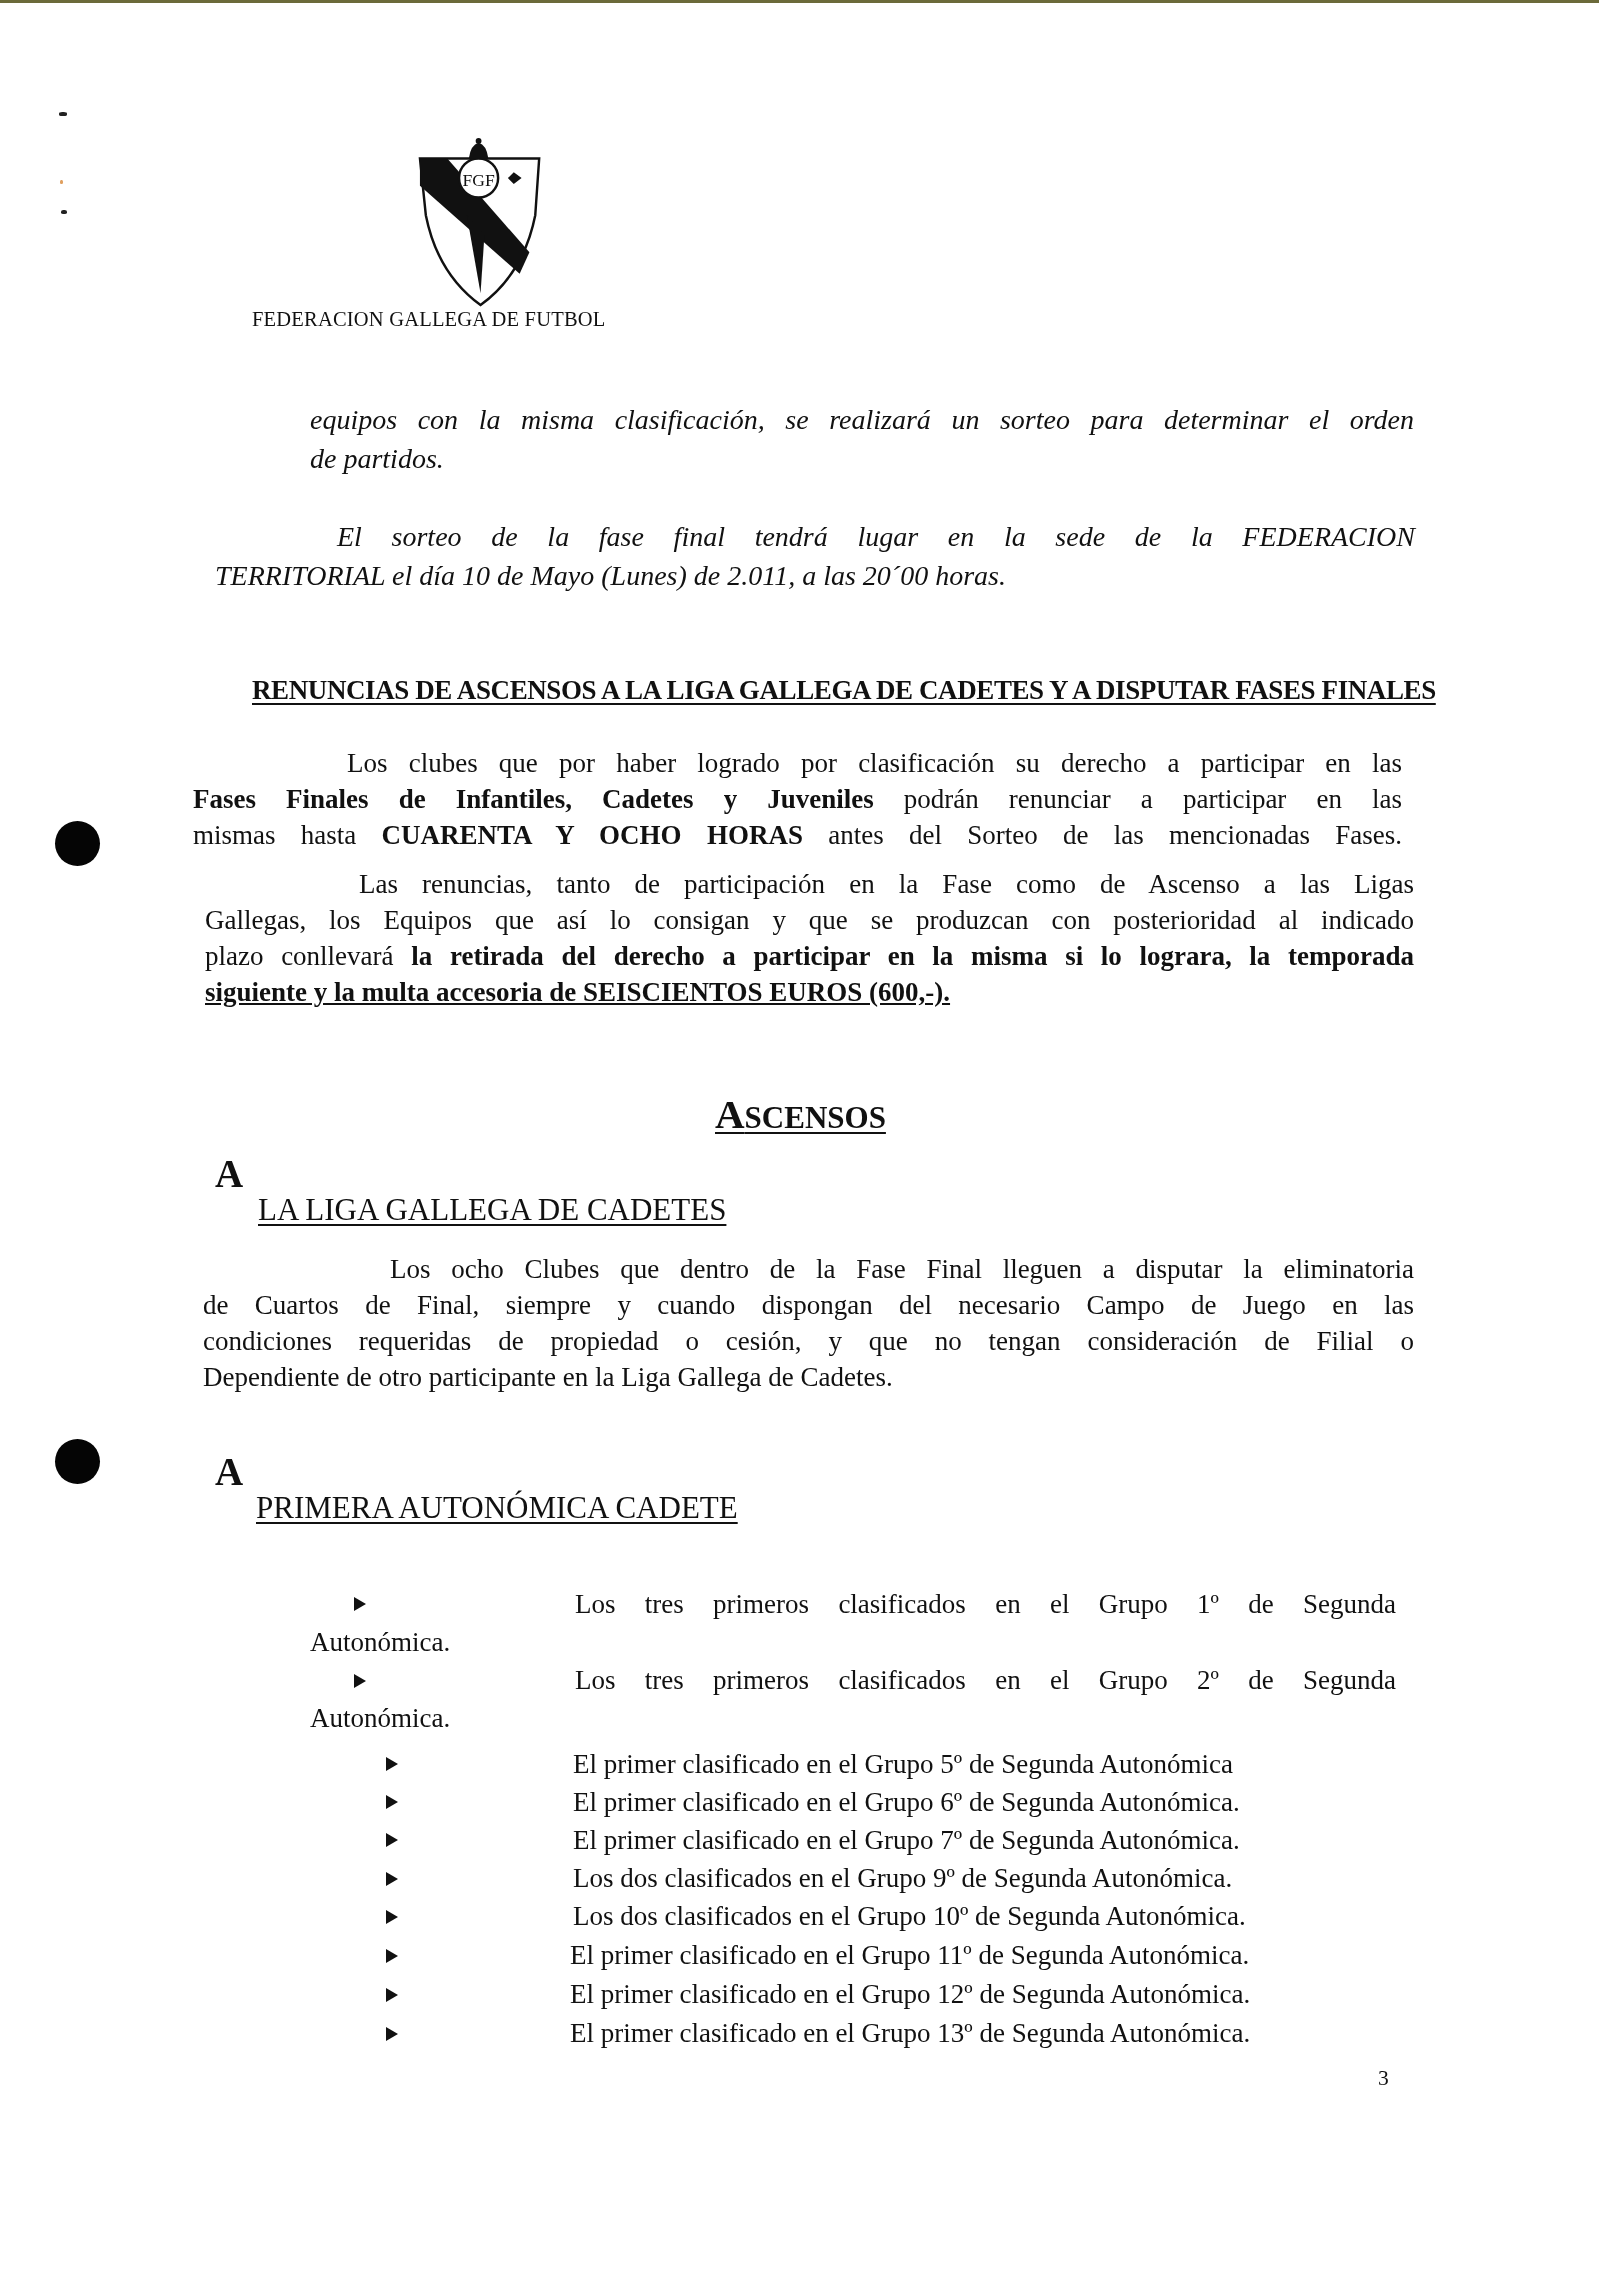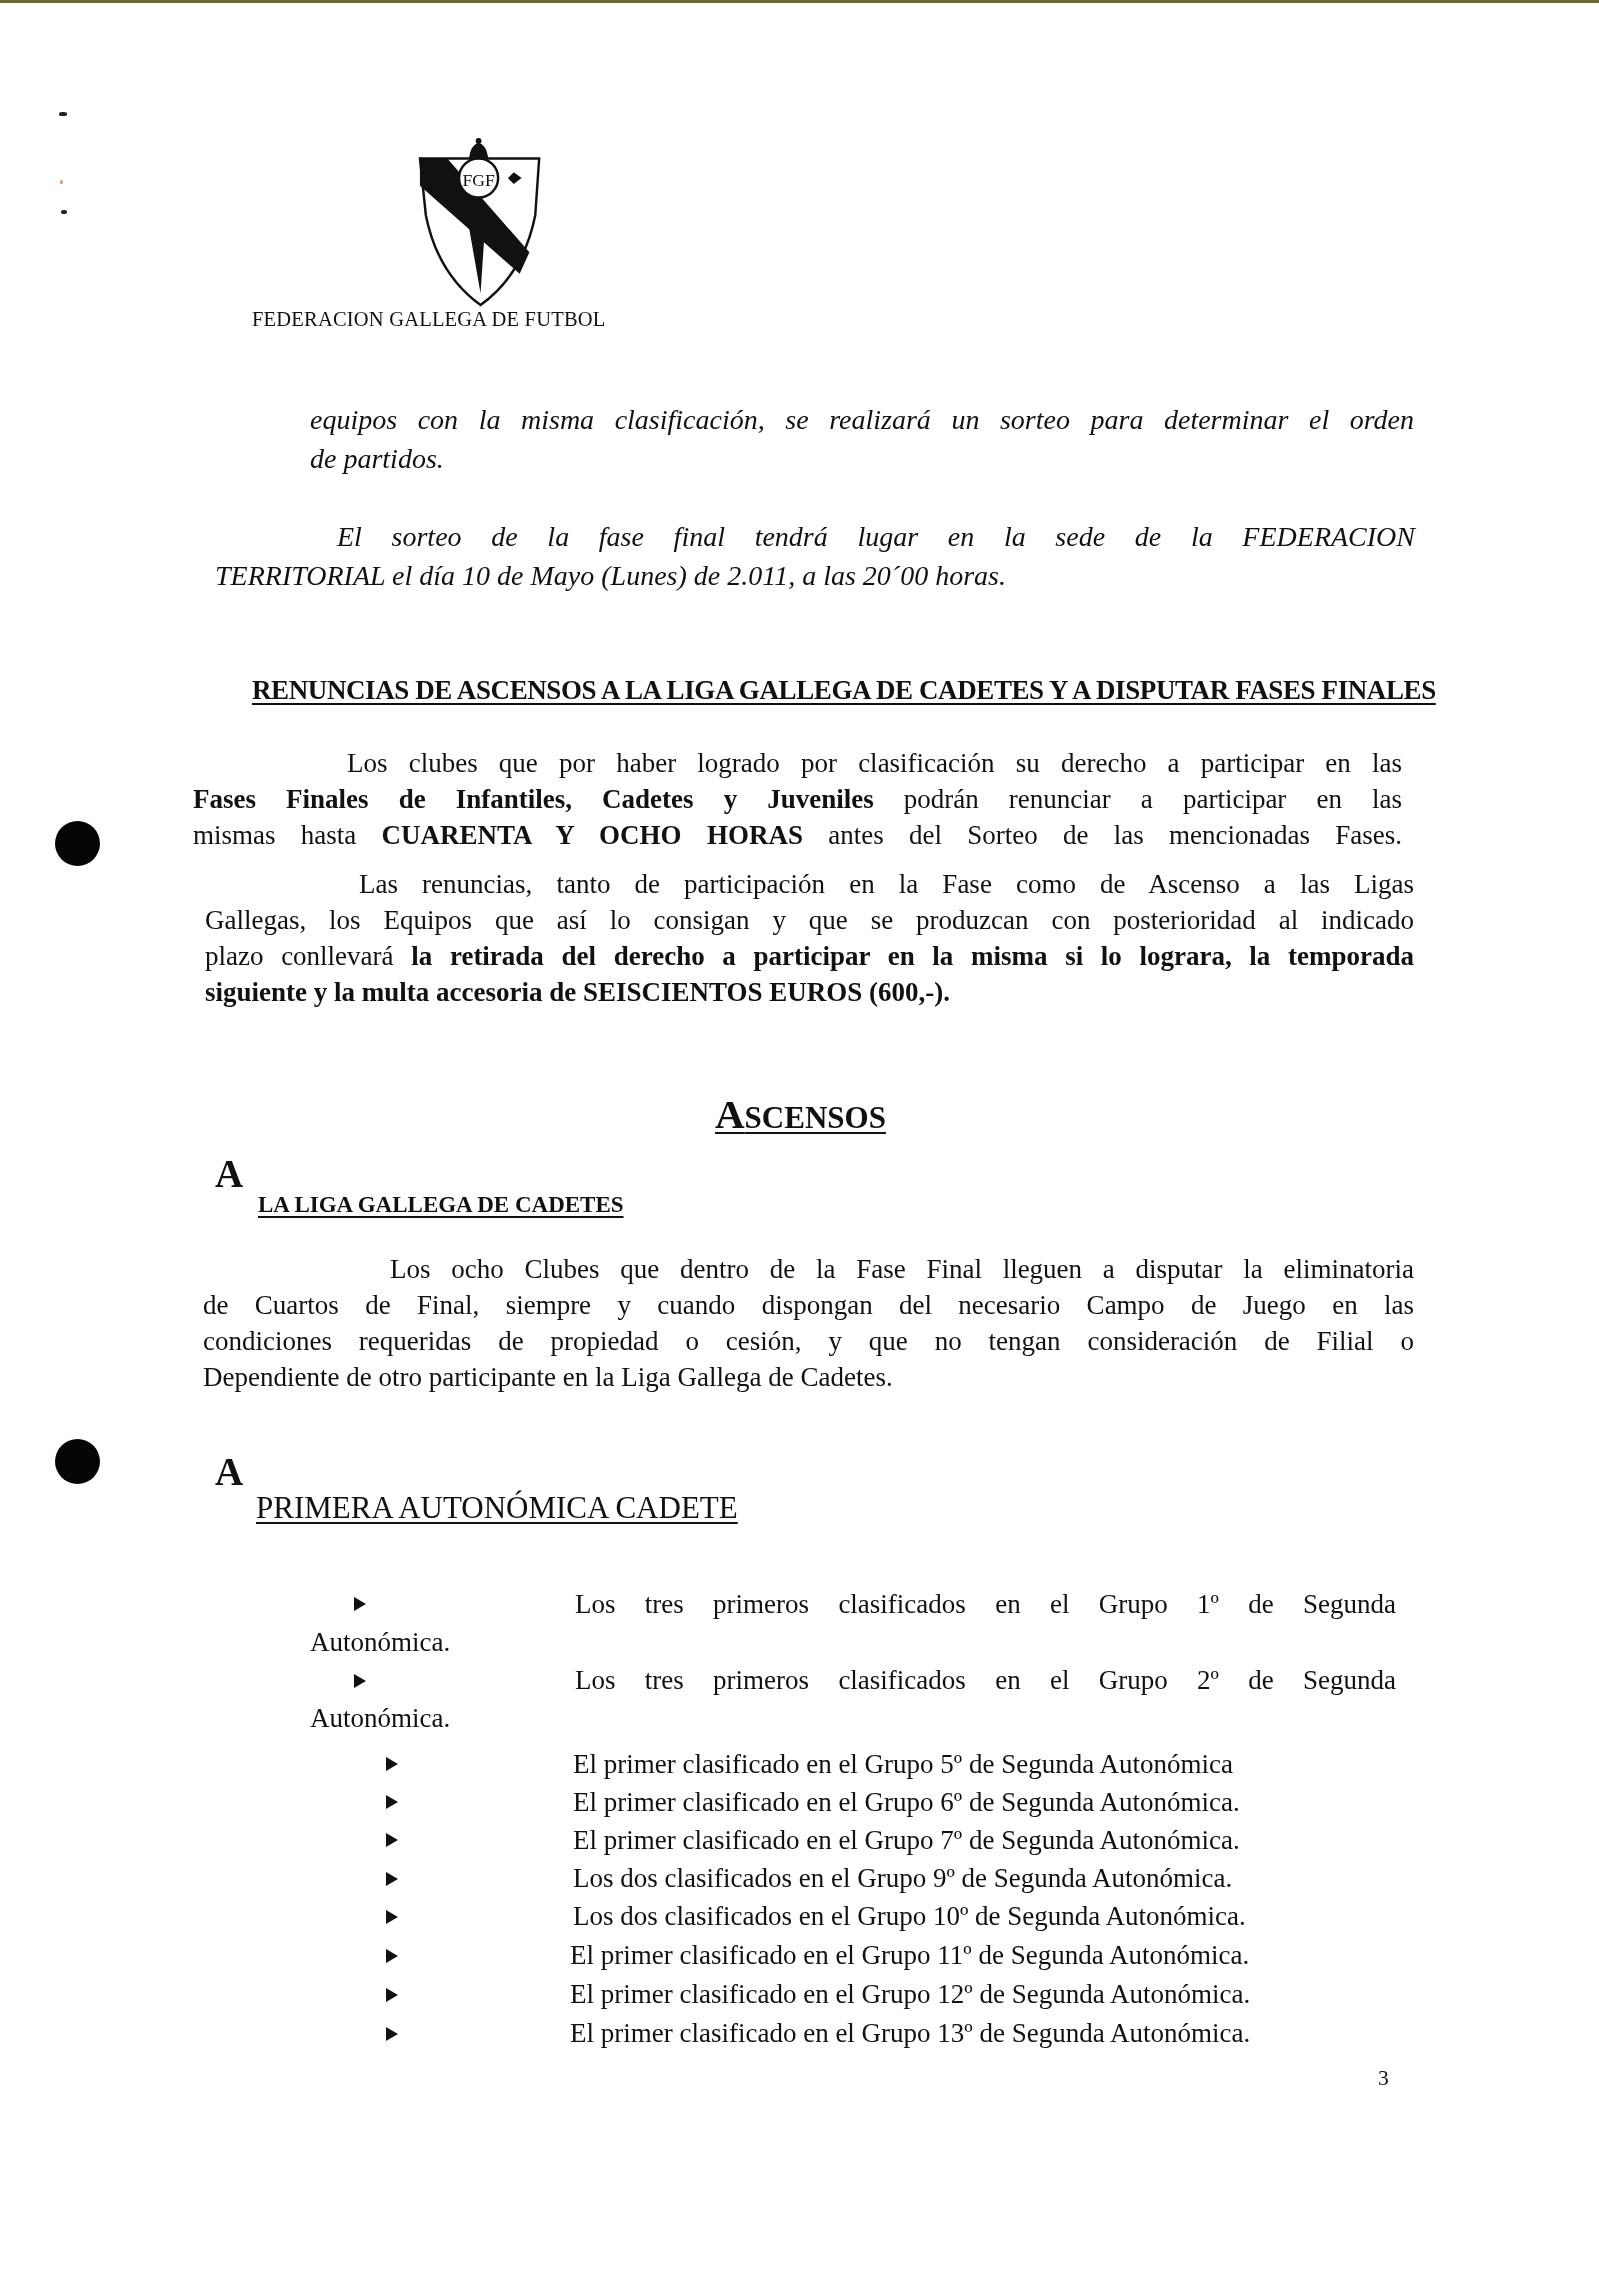--- a/index.html
+++ b/index.html
@@ -62,29 +62,29 @@
 <div class="abs p" style="left:193px;top:745px;width:1209px;">
   <span class="jl" style="padding-left:154px;">Los clubes que por haber logrado por clasificación su derecho a participar en las</span>
   <span class="jl"><b>Fases Finales de Infantiles, Cadetes y Juveniles</b><span> podrán renunciar a participar en las</span></span>
   <span class="jl"><span>mismas hasta </span><b>CUARENTA Y OCHO HORAS</b><span> antes del Sorteo de las mencionadas Fases.</span></span>
 </div>
 
 <div class="abs p" style="left:205px;top:866px;width:1209px;">
   <span class="jl" style="padding-left:154px;">Las renuncias, tanto de participación en la Fase como de Ascenso a las Ligas</span>
   <span class="jl">Gallegas, los Equipos que así lo consigan y que se produzcan con posterioridad al indicado</span>
   <span class="jl"><span>plazo conllevará </span><b>la retirada del derecho a participar en la misma si lo lograra, la temporada</b></span>
-  <b style="display:block;">siguiente y la multa accesoria de SEISCIENTOS EUROS (600,-).</b>
+  <b style="display:block;text-decoration:underline;">siguiente y la multa accesoria de SEISCIENTOS EUROS (600,-).</b>
 </div>
 
 <div class="abs h-big ul" style="left:715px;top:1090px;font-variant:normal;">
   <span class="sc-big">A</span><span class="sc-small">SCENSOS</span>
 </div>
 
 <div class="abs bigA" style="left:215px;top:1151px;">A</div>
-<div class="abs ul" style="left:258px;top:1192px;font-size:23px;font-weight:bold;">LA LIGA GALLEGA DE CADETES</div>
+<div class="abs ul" style="left:258px;top:1192px;font-size:31px;font-weight:normal;">LA LIGA GALLEGA DE CADETES</div>
 <div class="abs p" style="left:203px;top:1251px;width:1211px;">
   <span class="jl" style="padding-left:187px;">Los ocho Clubes que dentro de la Fase Final lleguen a disputar la eliminatoria</span>
   <span class="jl">de Cuartos de Final, siempre y cuando dispongan del necesario Campo de Juego en las</span>
   <span class="jl">condiciones requeridas de propiedad o cesión, y que no tengan consideración de Filial o</span>
   <span>Dependiente de otro participante en la Liga Gallega de Cadetes.</span>
 </div>
 
 <div class="abs bigA" style="left:215px;top:1449px;">A</div>
 <div class="abs ul" style="left:256px;top:1490px;font-size:31px;">PRIMERA AUTONÓMICA CADETE</div>
 

